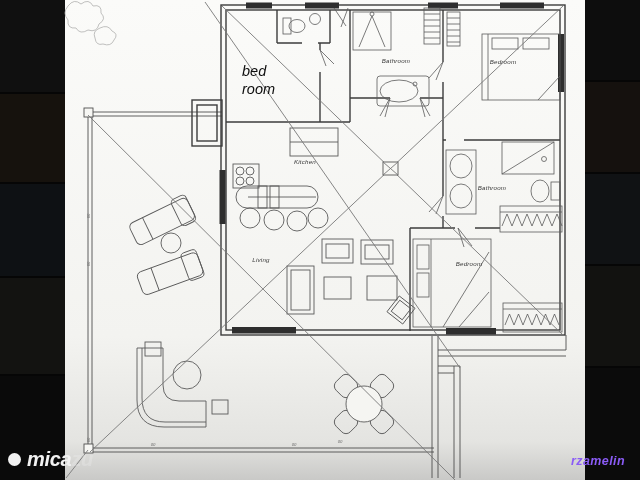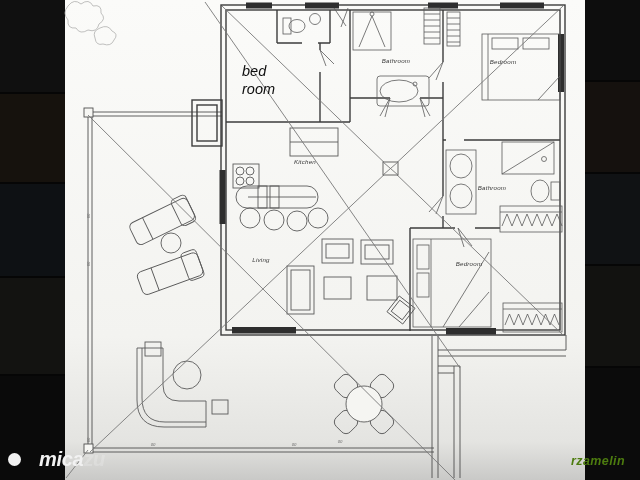--- a/index.html
+++ b/index.html
@@ -9,28 +9,28 @@
   }
   .strip { position:absolute; top:0; height:480px; }
   .strip.left  { left:0;  width:65px; }
   .strip.right { right:0; width:55px; }
   .thumb { position:absolute; left:0; width:100%; }
   .plan-svg { position:absolute; left:0; top:0; }
   .rlabel { font-family:"Liberation Sans", sans-serif; font-size:6.2px; fill:#3a3a3a; text-anchor:middle; letter-spacing:.2px; }
   .annot  { font-family:"Liberation Sans", sans-serif; font-size:14.5px; fill:#0e0e0e; text-anchor:start; }
   .tick   { font-family:"Liberation Sans", sans-serif; font-size:4.2px; fill:#6a6a6a; text-anchor:middle; }
   .logo {
-    position:absolute; left:8px; bottom:9px; display:flex; align-items:center; gap:18px;
+    position:absolute; left:8px; bottom:9px; display:flex; align-items:center; gap:6px;
     color:#f2f2f2; font-weight:bold; font-size:20px; letter-spacing:-.3px;
   }
   .logo .dot { width:13px; height:13px; border-radius:50%; background:#f2f2f2; display:inline-block; }
   .logo .fade { opacity:.28; }
   .collection {
     position:absolute; right:0; bottom:12px; width:69px; overflow:hidden; white-space:nowrap;
-    color:#4d7c0f; font-weight:bold; font-size:12.5px; letter-spacing:.4px;
+    color:#8b5cf6; font-weight:bold; font-size:12.5px; letter-spacing:.4px;
   }
 </style>
 </head>
 <body>
 
 <div class="stage">
 
   <div class="strip left">
     <div class="thumb" style="top:0;height:92px;background:#101010;"></div>
     <div class="thumb" style="top:94px;height:88px;background:#16120d;"></div>

